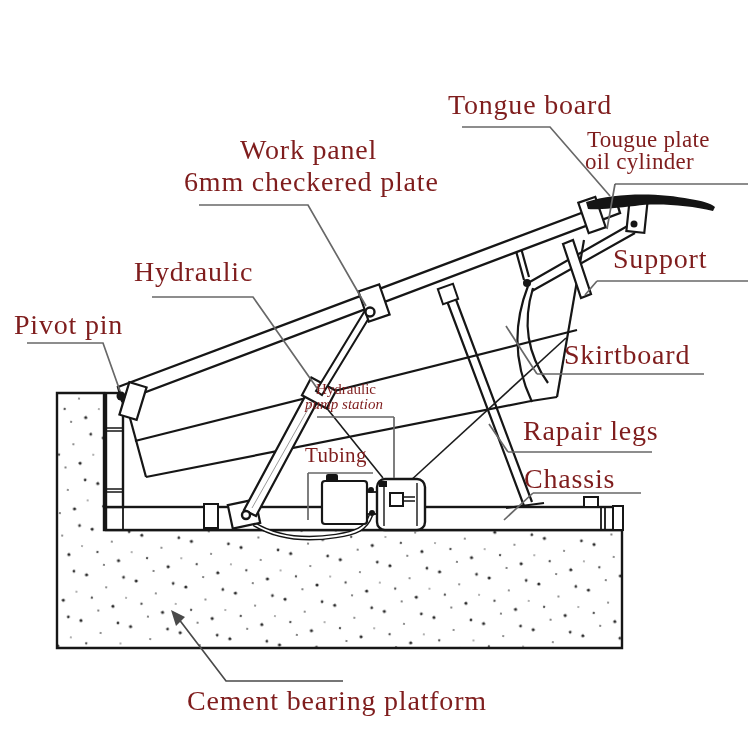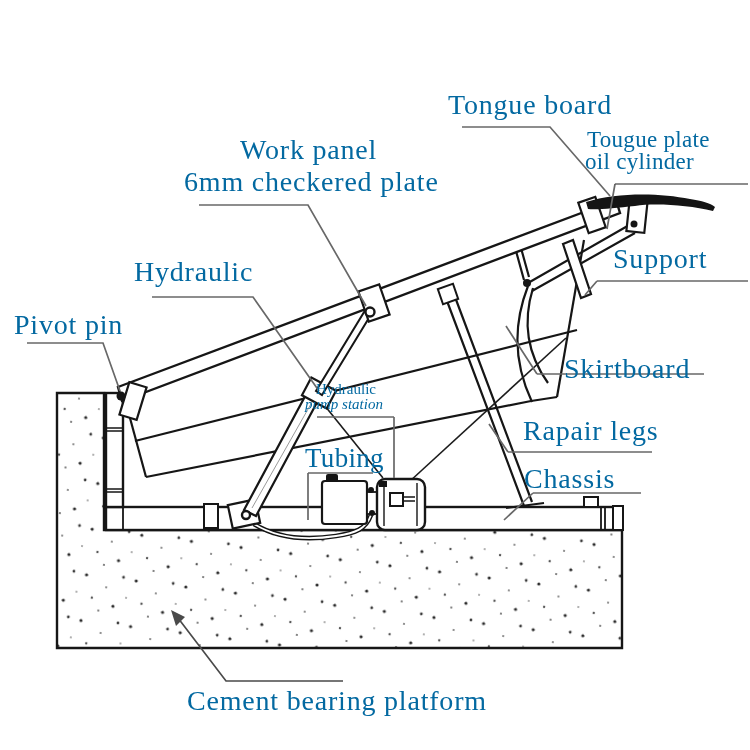--- a/index.html
+++ b/index.html
@@ -2,37 +2,37 @@
 <html><head>
 <meta charset="utf-8">
 <style>
   html,body{margin:0;padding:0;background:#fff;}
   .stage{
     position:relative;width:750px;height:750px;background:#ffffff;overflow:hidden;
     font-family:"Liberation Serif","DejaVu Serif",serif;
   }
   .stage svg{position:absolute;left:0;top:0;}
   .lbl{
-    position:absolute;color:#0369a1;white-space:nowrap;line-height:1.05;
+    position:absolute;color:#7f1d1d;white-space:nowrap;line-height:1.05;
     letter-spacing:0.8px;font-family:"Liberation Serif","DejaVu Serif",serif;
   }
   .fs28{font-size:28px;}
   .fs23{font-size:23px;letter-spacing:0.3px;}
-  .fs21{font-size:27px;letter-spacing:0.3px;}
+  .fs21{font-size:21px;letter-spacing:0.3px;}
   .fs15{font-size:15px;letter-spacing:0px;}
   
   #lbl-tongue-board   {left:448px;top:90px;}
   #lbl-tplate-1       {left:587px;top:128px;}
   #lbl-tplate-2       {left:585px;top:150px;}
   #lbl-work-panel-1   {left:240px;top:135px;}
   #lbl-work-panel-2   {left:184px;top:167px;text-align:right;}
   #lbl-hydraulic      {left:134px;top:257px;}
   #lbl-pivot-pin      {left:14px;top:310px;}
   #lbl-support        {left:613px;top:244px;}
-  #lbl-skirtboard     {left:564px;top:354px;}
+  #lbl-skirtboard     {left:564px;top:340px;}
   #lbl-pump-1         {left:316px;top:382px;}
   #lbl-pump-2         {left:305px;top:397px;font-style:italic;}
   #lbl-rapair-legs    {left:523px;top:416px;}
   #lbl-tubing         {left:305px;top:444px;}
   #lbl-chassis        {left:524px;top:464px;}
   #lbl-cement         {left:187px;top:686px;}
 </style>
 </head>
 <body>
 

